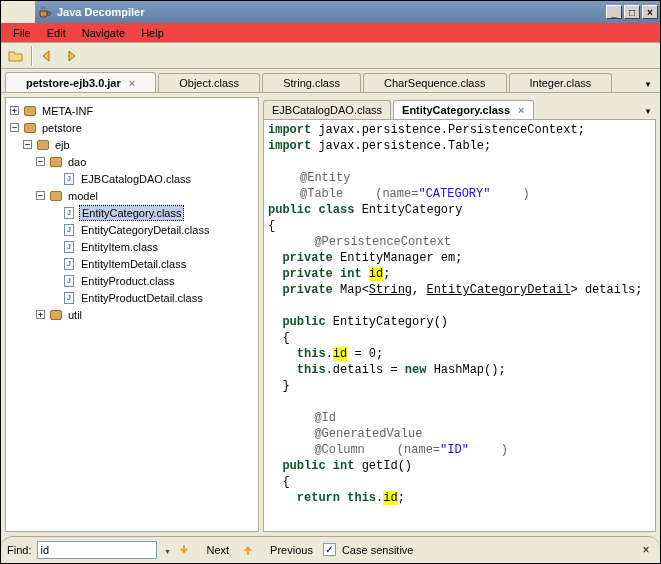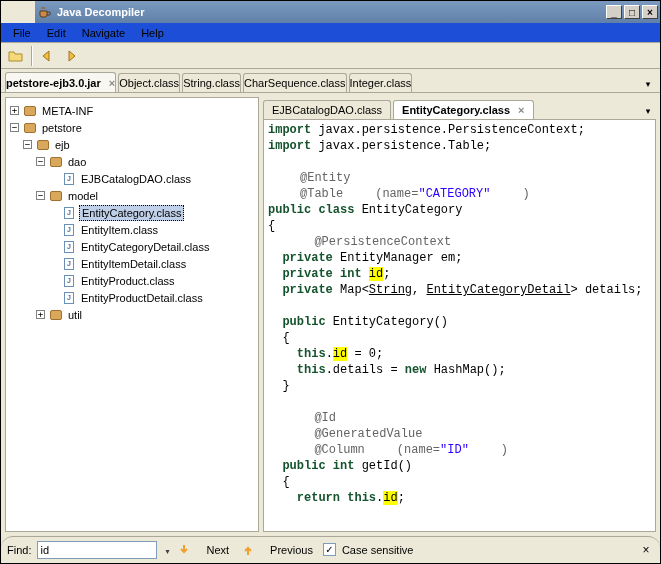--- a/index.html
+++ b/index.html
@@ -1,27 +1,27 @@
 <!DOCTYPE html>
 <html><head>
 <meta charset="utf-8">
 <style>
 * { box-sizing: border-box; margin: 0; padding: 0; }
 body { font-family: Tahoma, sans-serif; font-size: 11px; background: #ece9d8; width: 661px; height: 564px; overflow: hidden; border: 1px solid #000; }
 .titlebar { background: linear-gradient(#7b9ac0,#6080a8); height: 22px; display: flex; align-items: center; padding: 0 2px; color: #fff; font-weight: bold; margin-left: 34px; }
 .titlebar .coffee { width: 16px; height: 16px; margin-right: 4px; display: inline-flex; align-items: center; justify-content: center; }
 .titlebar .spacer { flex: 1; }
 .winbtn { width: 16px; height: 14px; background: #d4d0c8; border: 1px solid #fff; border-right-color: #404040; border-bottom-color: #404040; margin-left: 2px; display: flex; align-items: center; justify-content: center; font-size: 10px; color: #000; cursor: pointer; }
-.menubar { background: #1d4ed8; height: 20px; display: flex; align-items: center; padding: 0 4px; border-bottom: 1px solid #aca899; }
+.menubar { background: #ef4444; height: 20px; display: flex; align-items: center; padding: 0 4px; border-bottom: 1px solid #aca899; }
 .menubar span { padding: 2px 8px; cursor: pointer; }
 .toolbar { background: #ece9d8; height: 26px; display: flex; align-items: center; padding: 0 4px; border-bottom: 1px solid #aca899; gap: 2px; }
 .tbtn { width: 22px; height: 22px; display: flex; align-items: center; justify-content: center; cursor: pointer; }
 .tsep { width: 2px; height: 20px; border-left: 1px solid #aca899; border-right: 1px solid #fff; margin: 0 2px; }
 .maintabs { background: #ece9d8; height: 24px; display: flex; align-items: flex-end; padding: 2px 4px 0; border-bottom: 1px solid #aca899; }
-.maintab { background: #ece9d8; border: 1px solid #aca899; border-bottom: none; border-radius: 3px 3px 0 0; padding: 3px 0; margin-right: 2px; font-size: 11px; cursor: pointer; display: flex; align-items: center; gap: 4px; }
+.maintab { background: #ece9d8; border: 1px solid #aca899; border-bottom: none; border-radius: 3px 3px 0 0; padding: 3px 20px; margin-right: 2px; font-size: 11px; cursor: pointer; display: flex; align-items: center; gap: 4px; }
 .maintab.active { background: #f8f7f2; font-weight: bold; padding-top: 4px; }
 .closex { color: #888; font-size: 11px; margin-left: 4px; cursor: pointer; }
 .content { display: flex; height: 443px; }
 .treepane { width: 254px; background: #fff; border: 1px solid #aca899; margin: 4px; overflow: auto; }
 .tree { padding: 4px; font-size: 11px; }
 .tree-node { display: flex; align-items: center; height: 17px; white-space: nowrap; cursor: pointer; }
 .tree-toggle { width: 9px; height: 9px; border: 1px solid #808080; background: #fff; display: inline-flex; align-items: center; justify-content: center; font-size: 9px; line-height: 7px; color: #000; margin-right: 4px; cursor: pointer; font-family: monospace; }
 .tree-spacer { width: 13px; display: inline-block; }
 .tree-icon { width: 14px; height: 12px; margin-right: 3px; display: inline-flex; align-items: center; justify-content: center; }
 .pkg-icon { background: #d9a85b; border: 1px solid #a07030; border-radius: 2px; width: 12px; height: 10px; }
@@ -175,31 +175,31 @@
           <span class="tree-label selected">EntityCategory.class</span>
         </div>
         <div class="tree-node">
           <span class="tree-spacer"></span>
           <span class="tree-spacer"></span>
           <span class="tree-spacer"></span>
           <span class="tree-spacer"></span>
           <span class="tree-icon">
             <span class="cls-icon"></span>
           </span>
+          <span class="tree-label">EntityCategoryDetail.class</span>
+        </div>
+        <div class="tree-node">
+          <span class="tree-spacer"></span>
+          <span class="tree-spacer"></span>
+          <span class="tree-spacer"></span>
+          <span class="tree-spacer"></span>
+          <span class="tree-icon">
+            <span class="cls-icon"></span>
+          </span>
           <span class="tree-label">EntityItem.class</span>
-        </div>
-        <div class="tree-node">
-          <span class="tree-spacer"></span>
-          <span class="tree-spacer"></span>
-          <span class="tree-spacer"></span>
-          <span class="tree-spacer"></span>
-          <span class="tree-icon">
-            <span class="cls-icon"></span>
-          </span>
-          <span class="tree-label">EntityCategoryDetail.class</span>
         </div>
         <div class="tree-node">
           <span class="tree-spacer"></span>
           <span class="tree-spacer"></span>
           <span class="tree-spacer"></span>
           <span class="tree-spacer"></span>
           <span class="tree-icon">
             <span class="cls-icon"></span>
           </span>
           <span class="tree-label">EntityItemDetail.class</span>

